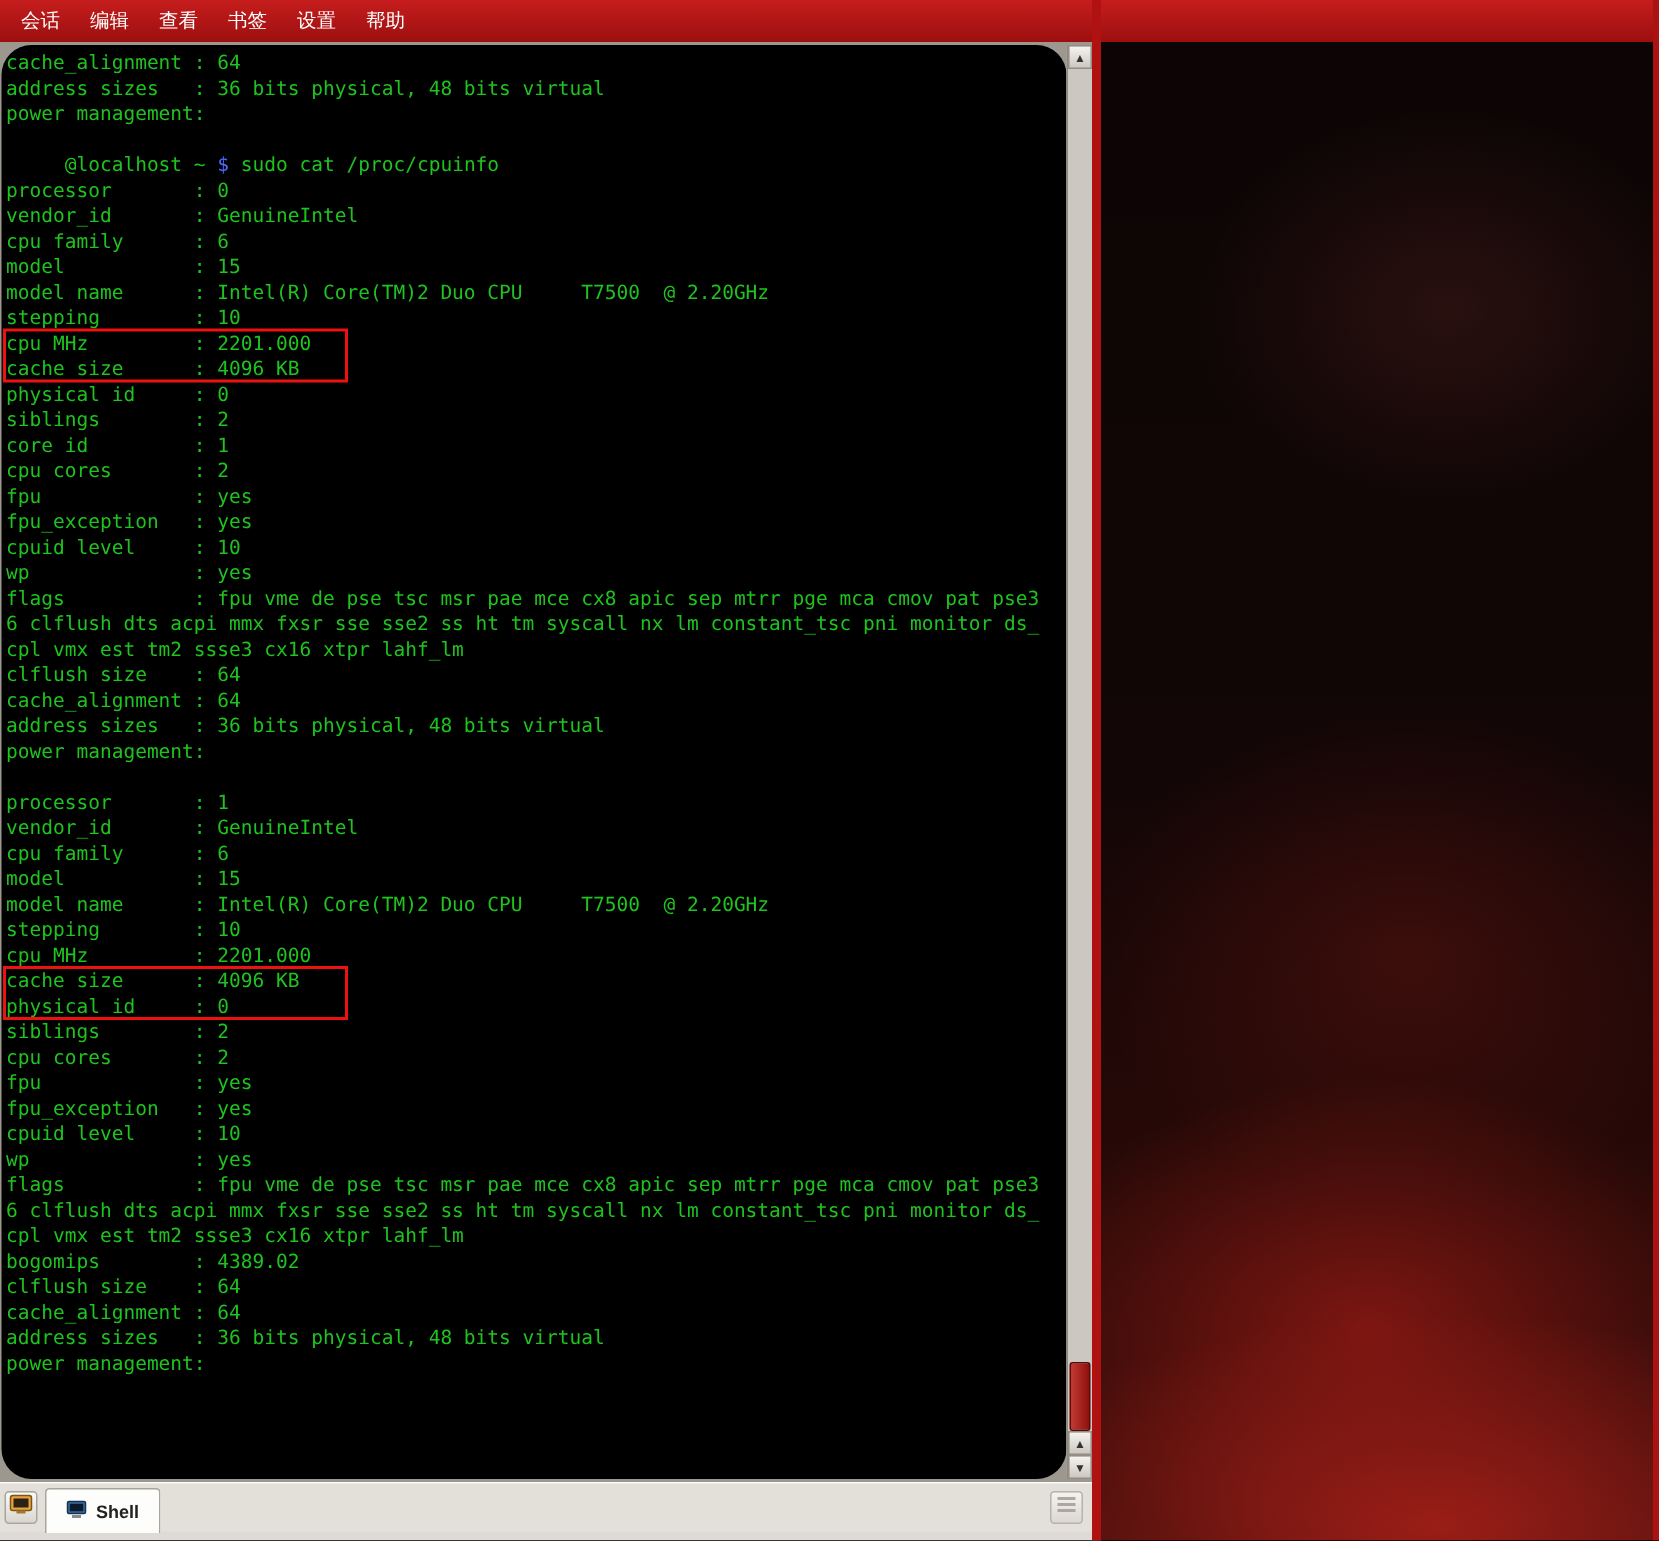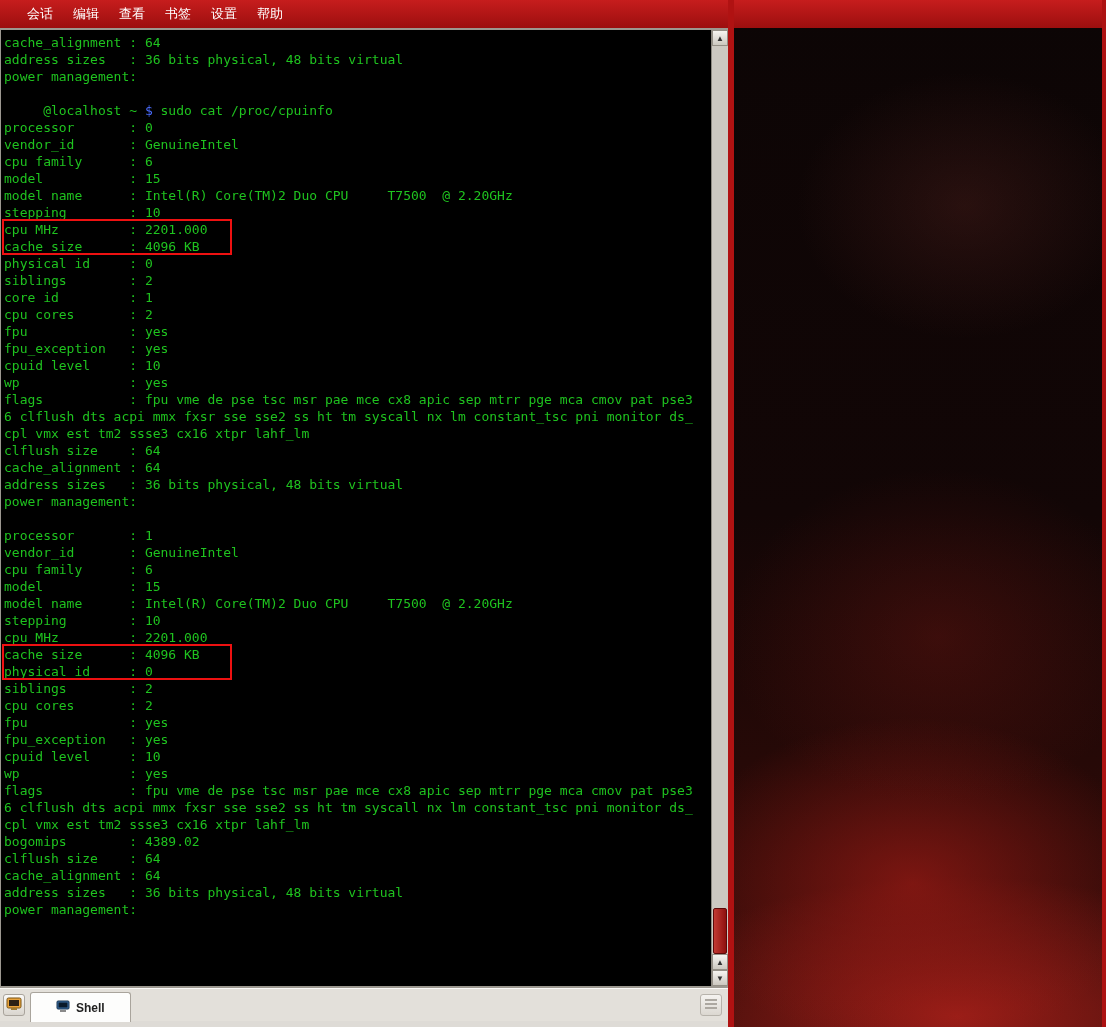--- a/index.html
+++ b/index.html
@@ -3,26 +3,26 @@
 <meta charset="utf-8">
 <style>
   * { margin:0; padding:0; box-sizing:border-box; }
   html,body { width:1106px; height:1027px; background:#000; overflow:hidden; }
   body { position:relative; font-family:"Liberation Sans",sans-serif; }
 
   
   #terminal-window { position:absolute; left:0; top:0; width:734px; height:1027px;
     background:#dedbd6; border-right:6px solid #b01212; }
   .menubar { height:28px; background:linear-gradient(#c61d1d,#9c0f0f);
-    display:flex; align-items:center; padding-left:17px; }
+    display:flex; align-items:center; padding-left:4px; }
   .menu-item { color:#fff; font-size:13px; padding:3px 10px; cursor:default; }
 
   #term-area { position:absolute; top:28px; left:0; width:728px; height:960px; background:#9c9890; }
   #term-screen { position:absolute; top:2px; left:1px; width:710px; height:956px;
-    background:#000; overflow:hidden; padding:4px 16px 0 3px; }
+    background:#000; overflow:hidden; padding:4px 16px 0 3px;border-radius:20px; }
   .tline { white-space:pre; height:17px; line-height:17px;
     font-family:"DejaVu Sans Mono",monospace; font-size:13px; color:var(--green,#1fc31f); }
   .cursor { background:var(--green,#1fc31f); color:#000; }
   .hl-box { position:absolute; left:1px; border:2px solid var(--hl,#ee1111); pointer-events:none; }
 
   
   #term-scrollbar { position:absolute; top:2px; left:711px; width:17px; height:956px;
     background:#ccc8c1; border-left:1px solid #8e8a82; }
   .sb-btn { position:absolute; left:0; width:16px; height:16px; display:flex; align-items:center;
     justify-content:center; font-size:8px; color:#333;
@@ -36,21 +36,21 @@
   
   #tab-bar { position:absolute; top:988px; left:0; width:728px; height:33px;
     background:#e3e0da; border-top:1px solid #fbfaf8; }
   .tab-tool { position:absolute; top:5px; width:22px; height:22px; border:1px solid #a9a49c;
     background:linear-gradient(#fbfaf8,#d9d5ce); border-radius:3px;
     display:flex; align-items:center; justify-content:center; }
   .tab-tool.left { left:3px; }
   .tab-tool.right { right:6px; opacity:.75; }
   .tab-shell { position:absolute; left:30px; top:3px; height:30px; background:#fdfdfc;
     border:1px solid #a9a49c; border-bottom:none; border-radius:3px 3px 0 0;
-    display:flex; align-items:center; gap:6px; padding:0 25px; font-weight:bold; font-size:12px; color:#222; }
+    display:flex; align-items:center; gap:6px; padding:0 13px; font-weight:bold; font-size:12px; color:#222; }
 
   
   #desktop { position:absolute; left:734px; top:0; width:372px; height:1027px;
     background:
       radial-gradient(ellipse 240px 190px at 62% 20%, rgba(110,45,40,.28), transparent 70%),
       radial-gradient(ellipse 300px 240px at 55% 62%, rgba(120,25,20,.35), transparent 70%),
       radial-gradient(ellipse 330px 230px at 48% 86%, rgba(165,28,22,.65), transparent 72%),
       radial-gradient(ellipse 420px 180px at 60% 99%, rgba(185,35,28,.75), transparent 78%),
       linear-gradient(180deg,#0c0505 0%,#120606 50%,#260907 74%,#3c0d0a 100%); }
   .desktop-topband { position:absolute; top:0; left:0; right:0; height:28px;

